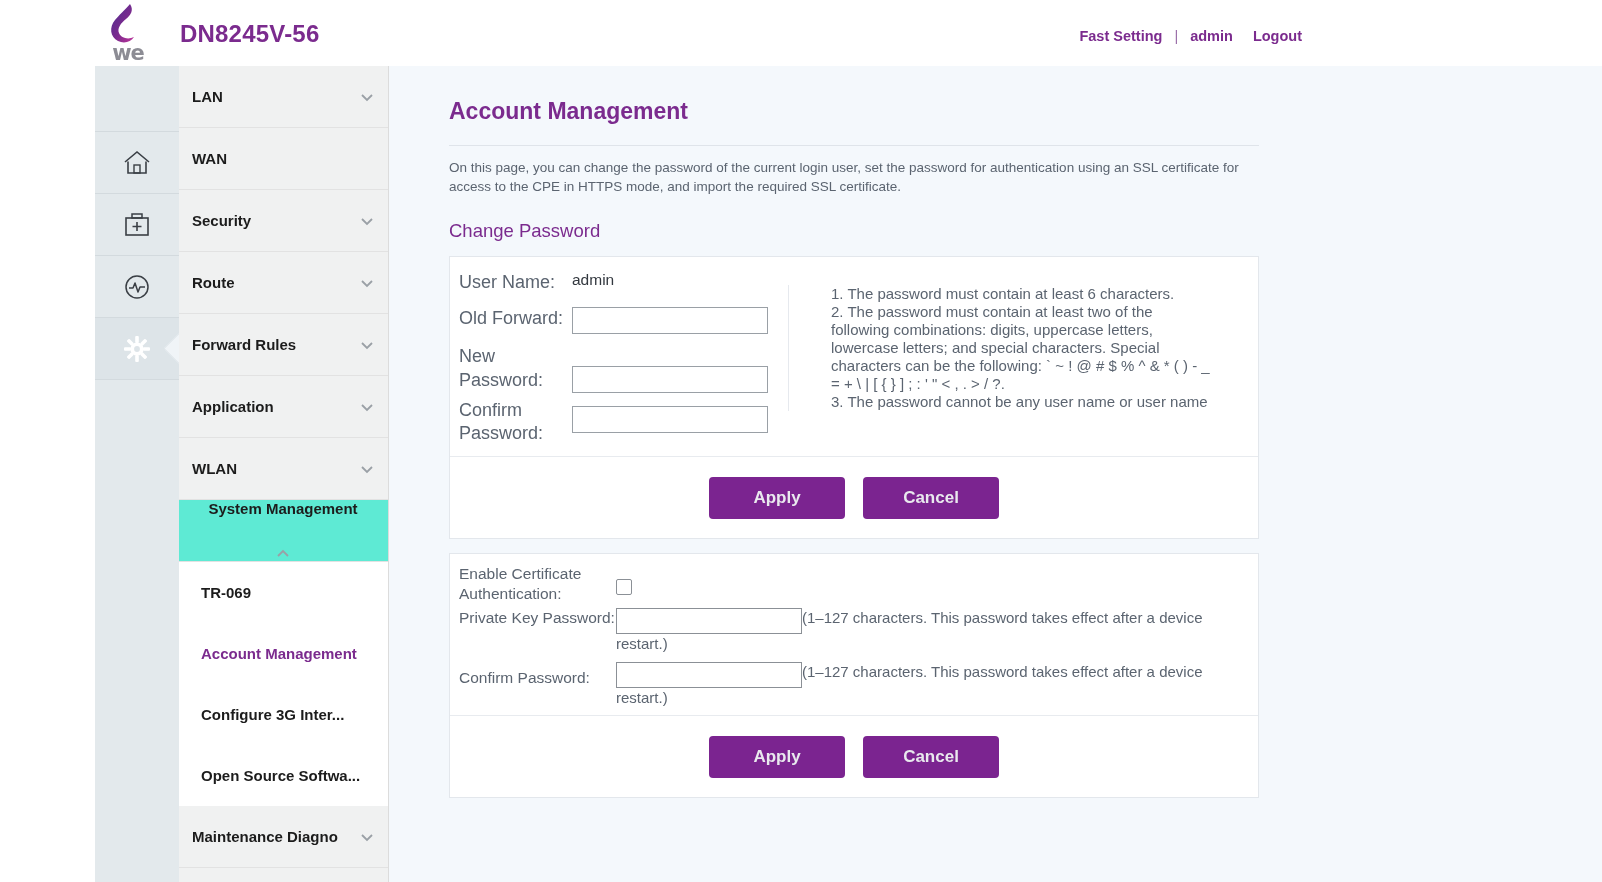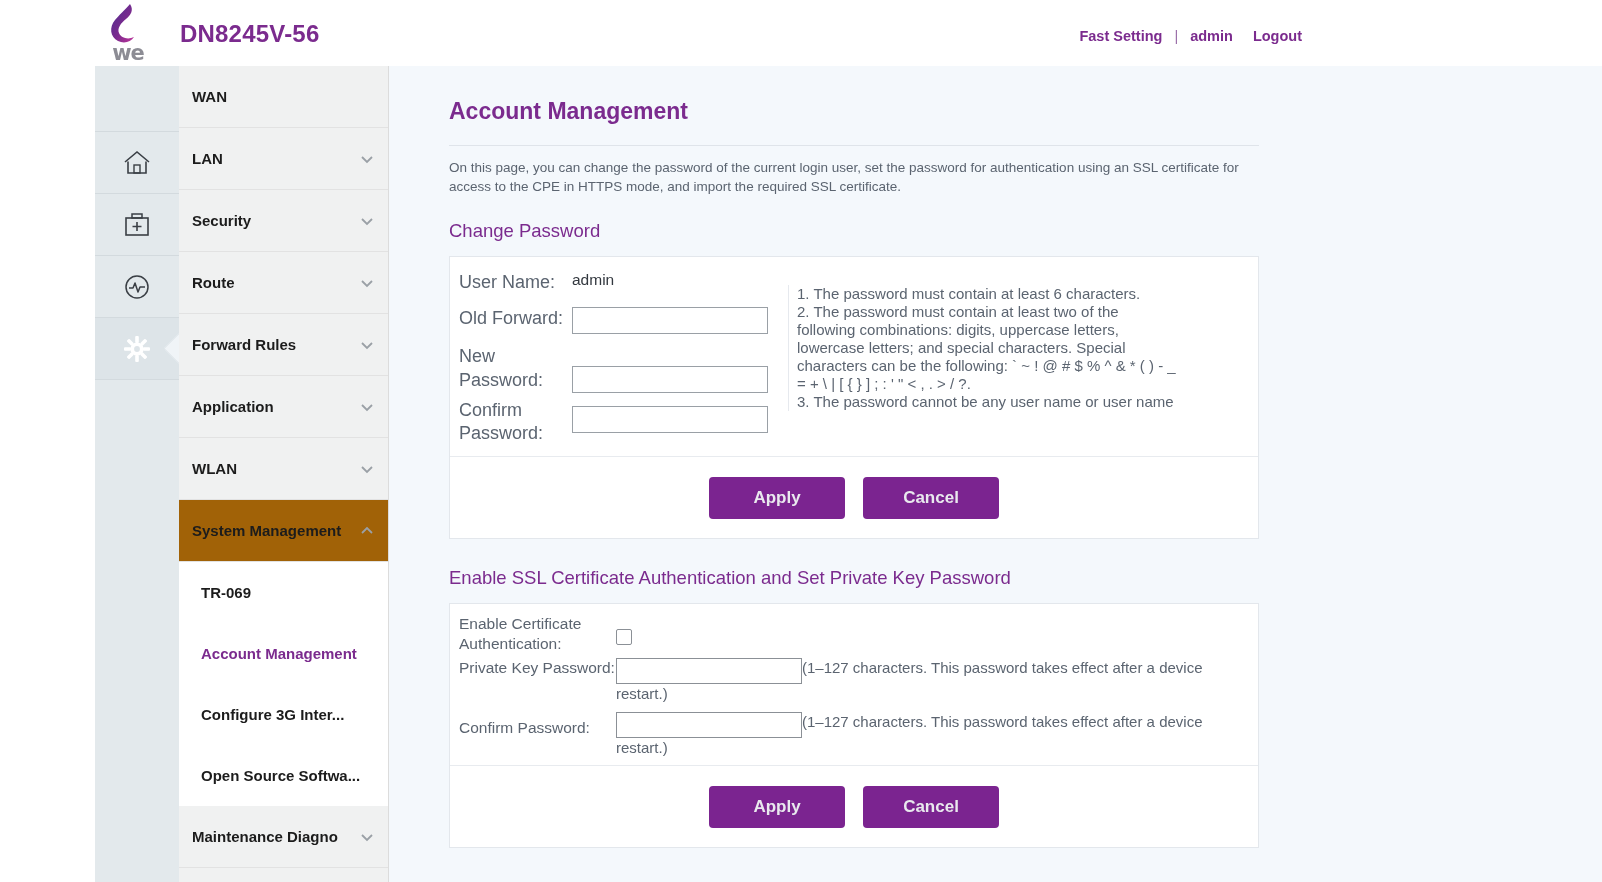--- a/index.html
+++ b/index.html
@@ -89,21 +89,21 @@
     display: flex; align-items: center;
     padding: 0 14px 0 13px;
     font-size: 15px; font-weight: bold; color: #1c1c1c;
     background: #f0f1f1;
   }
   .menu-item .label { flex: 1; white-space: nowrap; }
   .menu-item .chev {
     width: 14px; height: 14px; flex: 0 0 auto;
     color: #9aa0a6;
   }
-  .menu-item.expanded { background: #a16207; }
+  .menu-item.expanded { background: #5eead4; flex-direction: column; }
   .submenu { background: #ffffff; }
   .submenu-item {
     height: 61px;
     display: flex; align-items: center;
     padding-left: 22px;
     font-size: 15px; font-weight: bold; color: #1c1c1c;
     background: #ffffff;
     white-space: nowrap;
   }
   .submenu-item.active { color: #7b2b8e; }
@@ -172,21 +172,21 @@
     font-size: 14px;
     padding: 0 4px;
   }
   .rules {
     position: absolute; left: 338px; top: 28px;
     width: 470px;
     padding-left: 8px;
     border-left: 1px solid #e6e9ee;
     font-size: 15px; color: #5b6470; line-height: 1.2;
   }
-  .rules div { white-space: nowrap; }
+  .rules div { white-space: nowrap; margin-left: 34px; }
 
   
   .ssl-row { display: flex; align-items: flex-start; }
   .ssl-label {
     width: 166px; flex: 0 0 166px;
     padding-left: 9px;
     font-size: 15.5px; color: #5b6470; line-height: 1.3;
   }
   .chk {
     width: 16px; height: 16px;
@@ -273,28 +273,28 @@
       <circle cx="15" cy="15" r="6.6" fill="#ffffff"></circle>
       <circle cx="15" cy="15" r="2.9" fill="#dde4e8"></circle>
     </svg>
     <div class="rail-pointer"></div>
   </div>
 </div>
 
 <div class="sidebar">
 
   <div class="menu-item">
+    <span class="label">LAN</span>
+    <svg class="chev" viewBox="0 0 14 14">
+        <path d="M2 5 L7 10 L12 5" fill="none" stroke="#9aa0a6" stroke-width="1.8"></path>
+      </svg>
+  </div>
+
+  <div class="menu-item">
     <span class="label">WAN</span>
-  </div>
-
-  <div class="menu-item">
-    <span class="label">LAN</span>
-    <svg class="chev" viewBox="0 0 14 14">
-        <path d="M2 5 L7 10 L12 5" fill="none" stroke="#9aa0a6" stroke-width="1.8"></path>
-      </svg>
   </div>
 
   <div class="menu-item">
     <span class="label">Security</span>
     <svg class="chev" viewBox="0 0 14 14">
         <path d="M2 5 L7 10 L12 5" fill="none" stroke="#9aa0a6" stroke-width="1.8"></path>
       </svg>
   </div>
 
   <div class="menu-item">
@@ -404,21 +404,20 @@
         <div>3. The password cannot be any user name or user name</div>
       </div>
     </div>
 
     <div class="panel-actions">
       <button class="btn">Apply</button>
       <button class="btn">Cancel</button>
     </div>
   </div>
 
-  <div class="section-title" style="margin-top:28px;">Enable SSL Certificate Authentication and Set Private Key Password</div>
 
   <div class="panel">
     <div class="panel-body" style="padding:10px 0 8px 0;">
 
       <div class="ssl-row" style="margin-bottom:4px;align-items:center;">
         <div class="ssl-label">Enable Certificate Authentication:</div>
         <div style="padding-top:10px;">
           <span class="chk"></span>
         </div>
       </div>

